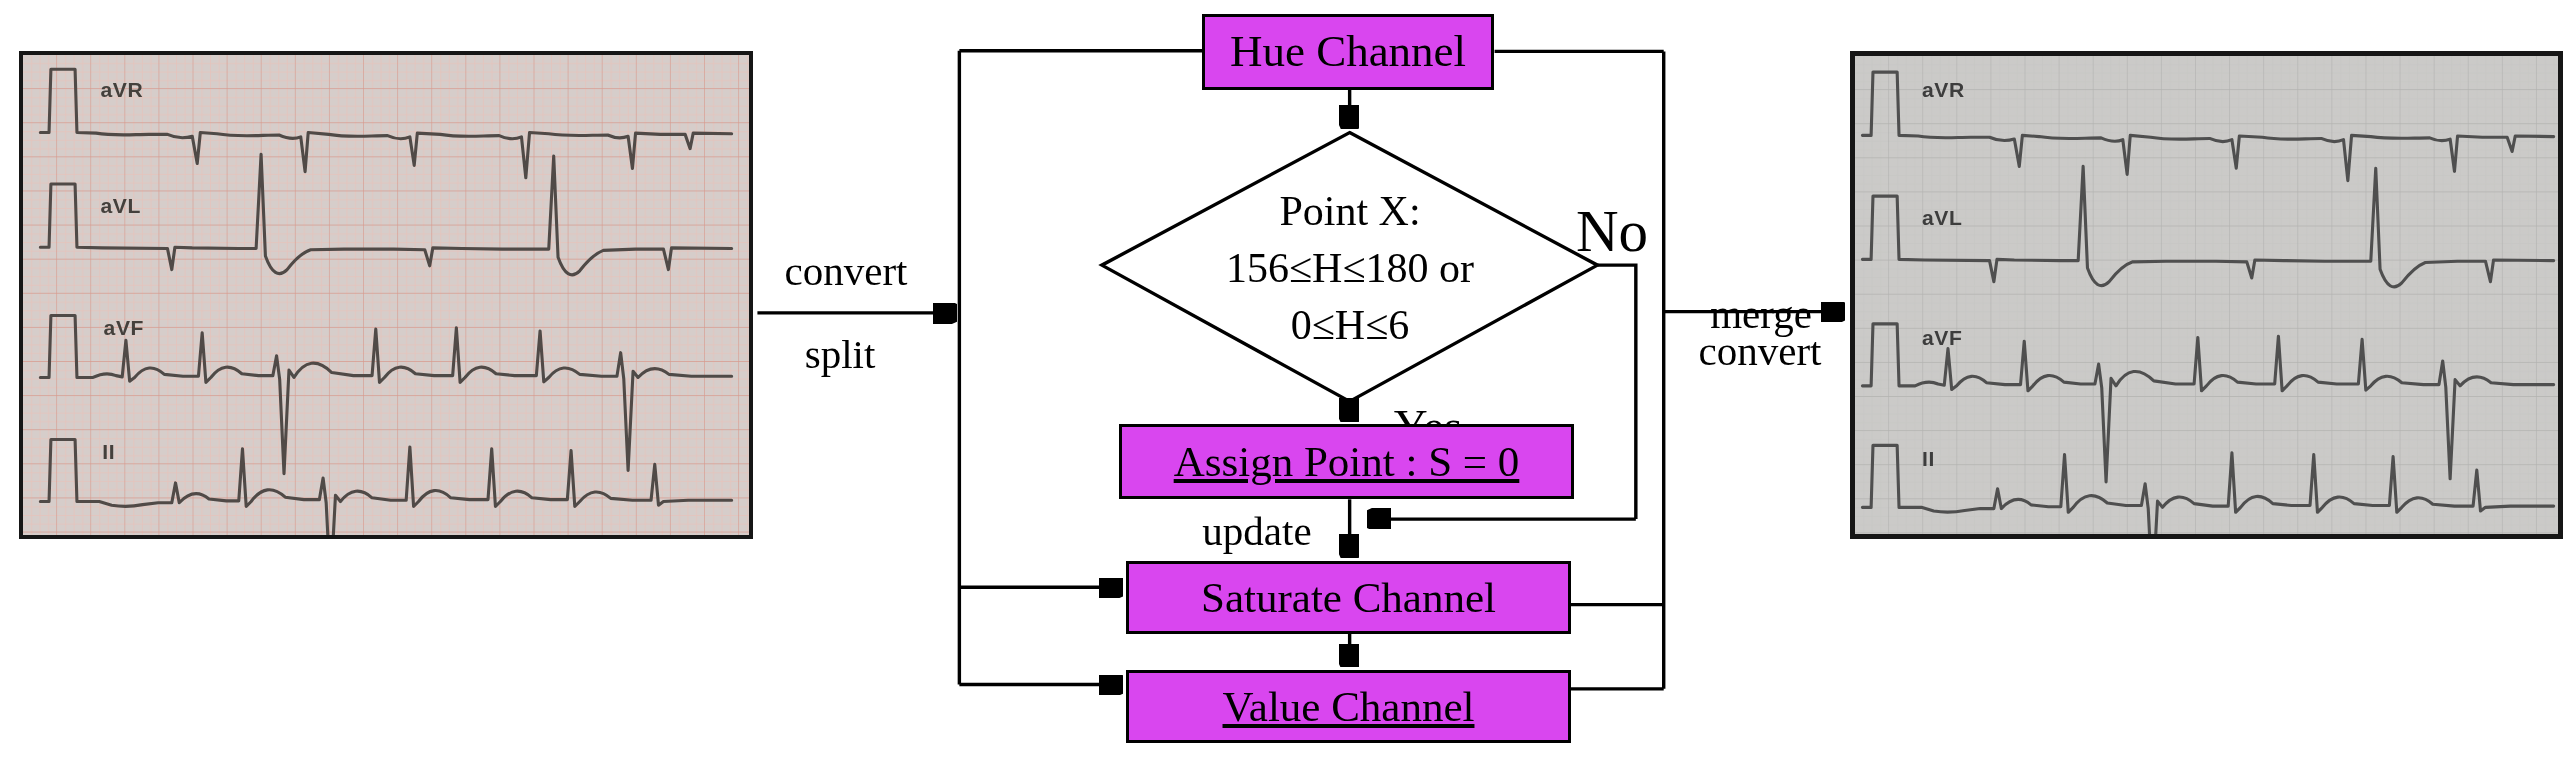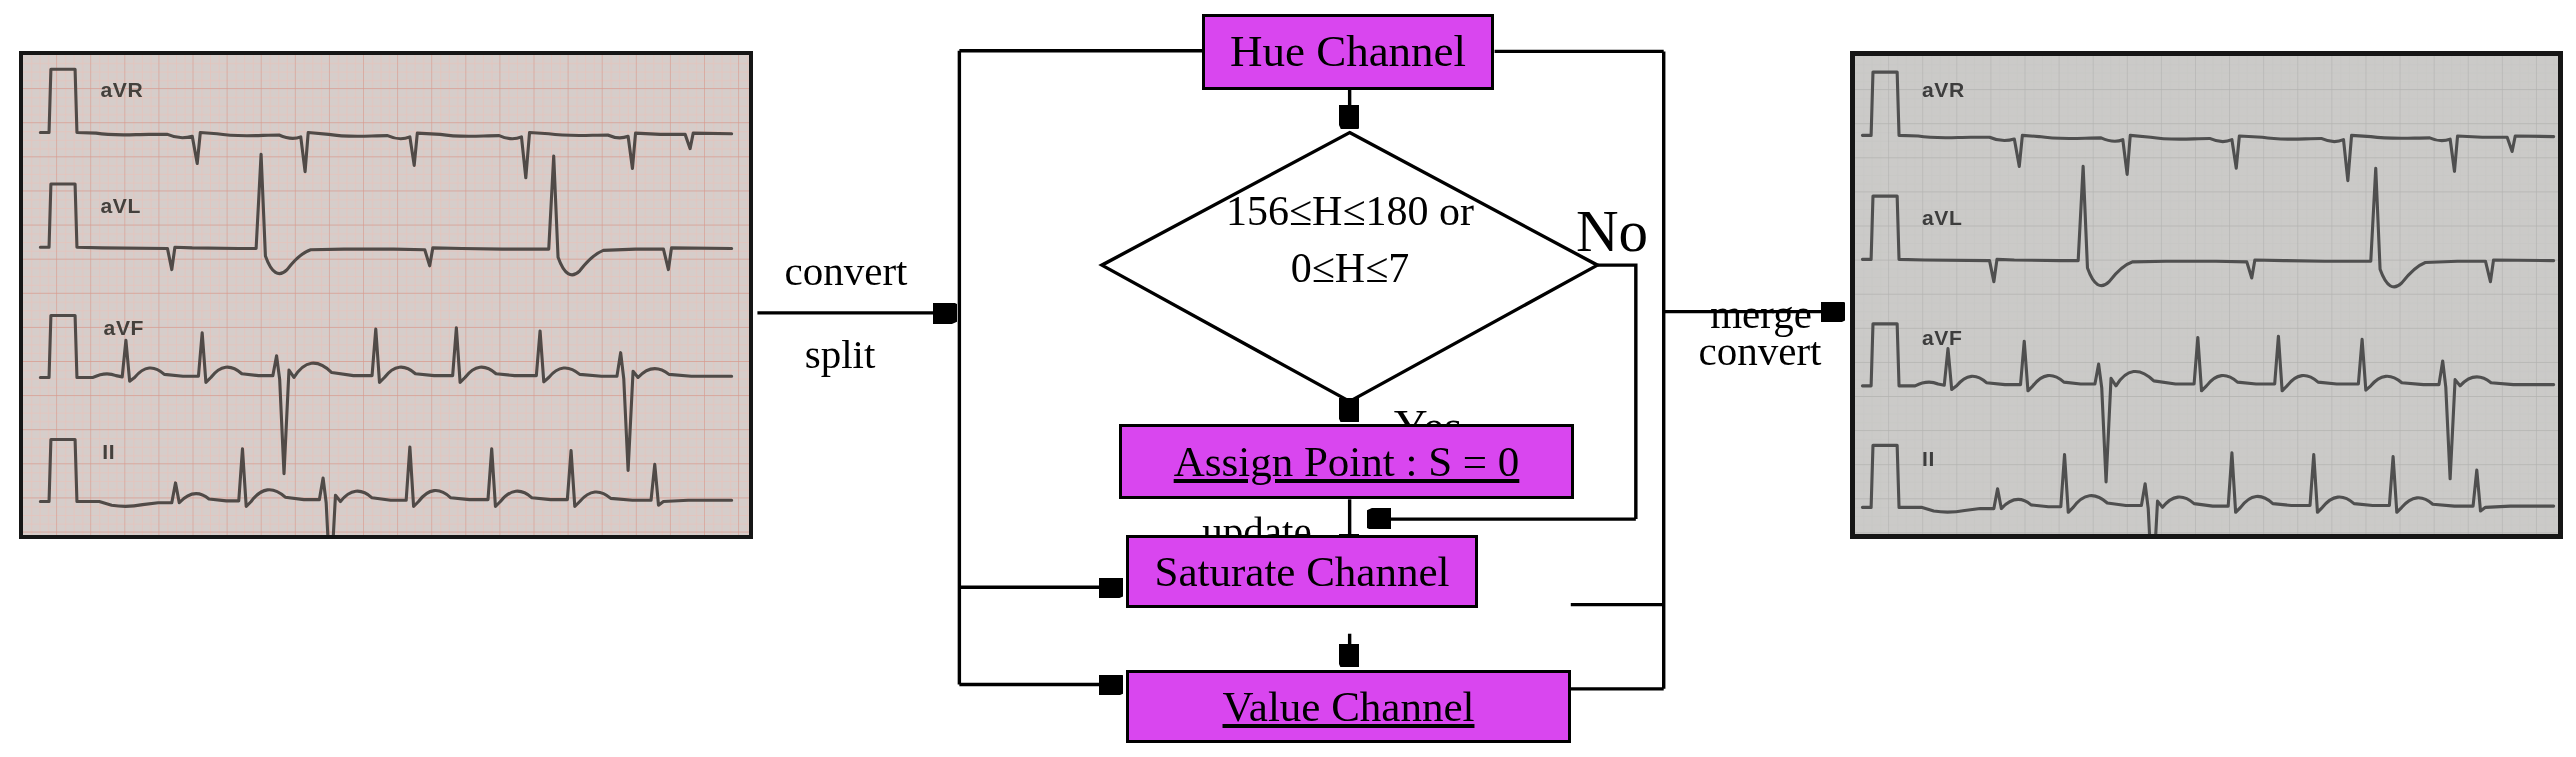--- a/index.html
+++ b/index.html
@@ -10,21 +10,21 @@
   
   .fl path, .fl polygon { stroke:#000; stroke-width:5.5; fill:none; }
   .fl polygon { fill:#ffffff; }
 
   
   .fbox { position:absolute; border:3.1px solid #000; background:#d946ef; box-sizing:border-box;
           display:flex; align-items:center; justify-content:center;
           font-size:43px; line-height:1; white-space:nowrap; }
   #hue-box { left:1202px; top:13.6px; width:292px; height:76px; font-size:45px; }
   #assign-box { left:1119px; top:424px; width:455px; height:75px;text-decoration:underline; }
-  #saturate-box { left:1126px; top:535px; width:352px; height:73px; }
+  #saturate-box { left:1126px; top:561px; width:445px; height:73px; }
   #value-box { left:1126px; top:670px; width:445px; height:73px;text-decoration:underline; }
 
   
   .lbl { position:absolute; transform:translate(-50%,-50%); white-space:nowrap; line-height:1; }
   #decision-text { position:absolute; left:1102px; top:183px; width:496px; text-align:center;
                    font-size:42px; line-height:57px; }
   #no-label  { left:1612px; top:231px; font-size:59px; }
   #yes-label { left:1428px; top:426px; font-size:47px; }
   #update-label { left:1257px; top:531px; font-size:41px; }
   #convert-left-label { left:846px; top:271px; font-size:41px; }
@@ -135,22 +135,23 @@
     <path d="M1222,505 H1538" marker-end="url(#ah)"></path>
     <path d="M2685,503 H2972" marker-end="url(#ah)"></path>
   </g>
 </svg>
 
 <div class="fbox" id="hue-box">
   <span>Hue Channel</span>
 </div>
 
 <div id="decision-text">
+  <div>Point X:</div>
   <div>156≤H≤180 or</div>
-  <div>0≤H≤7</div>
+  <div>0≤H≤6</div>
 </div>
 
 <div class="lbl" id="no-label">No</div>
 <div class="lbl" id="yes-label">Yes</div>
 
 <div class="fbox" id="assign-box">
   <span>Assign Point : S = 0</span>
 </div>
 
 <div class="lbl" id="update-label">update</div>

